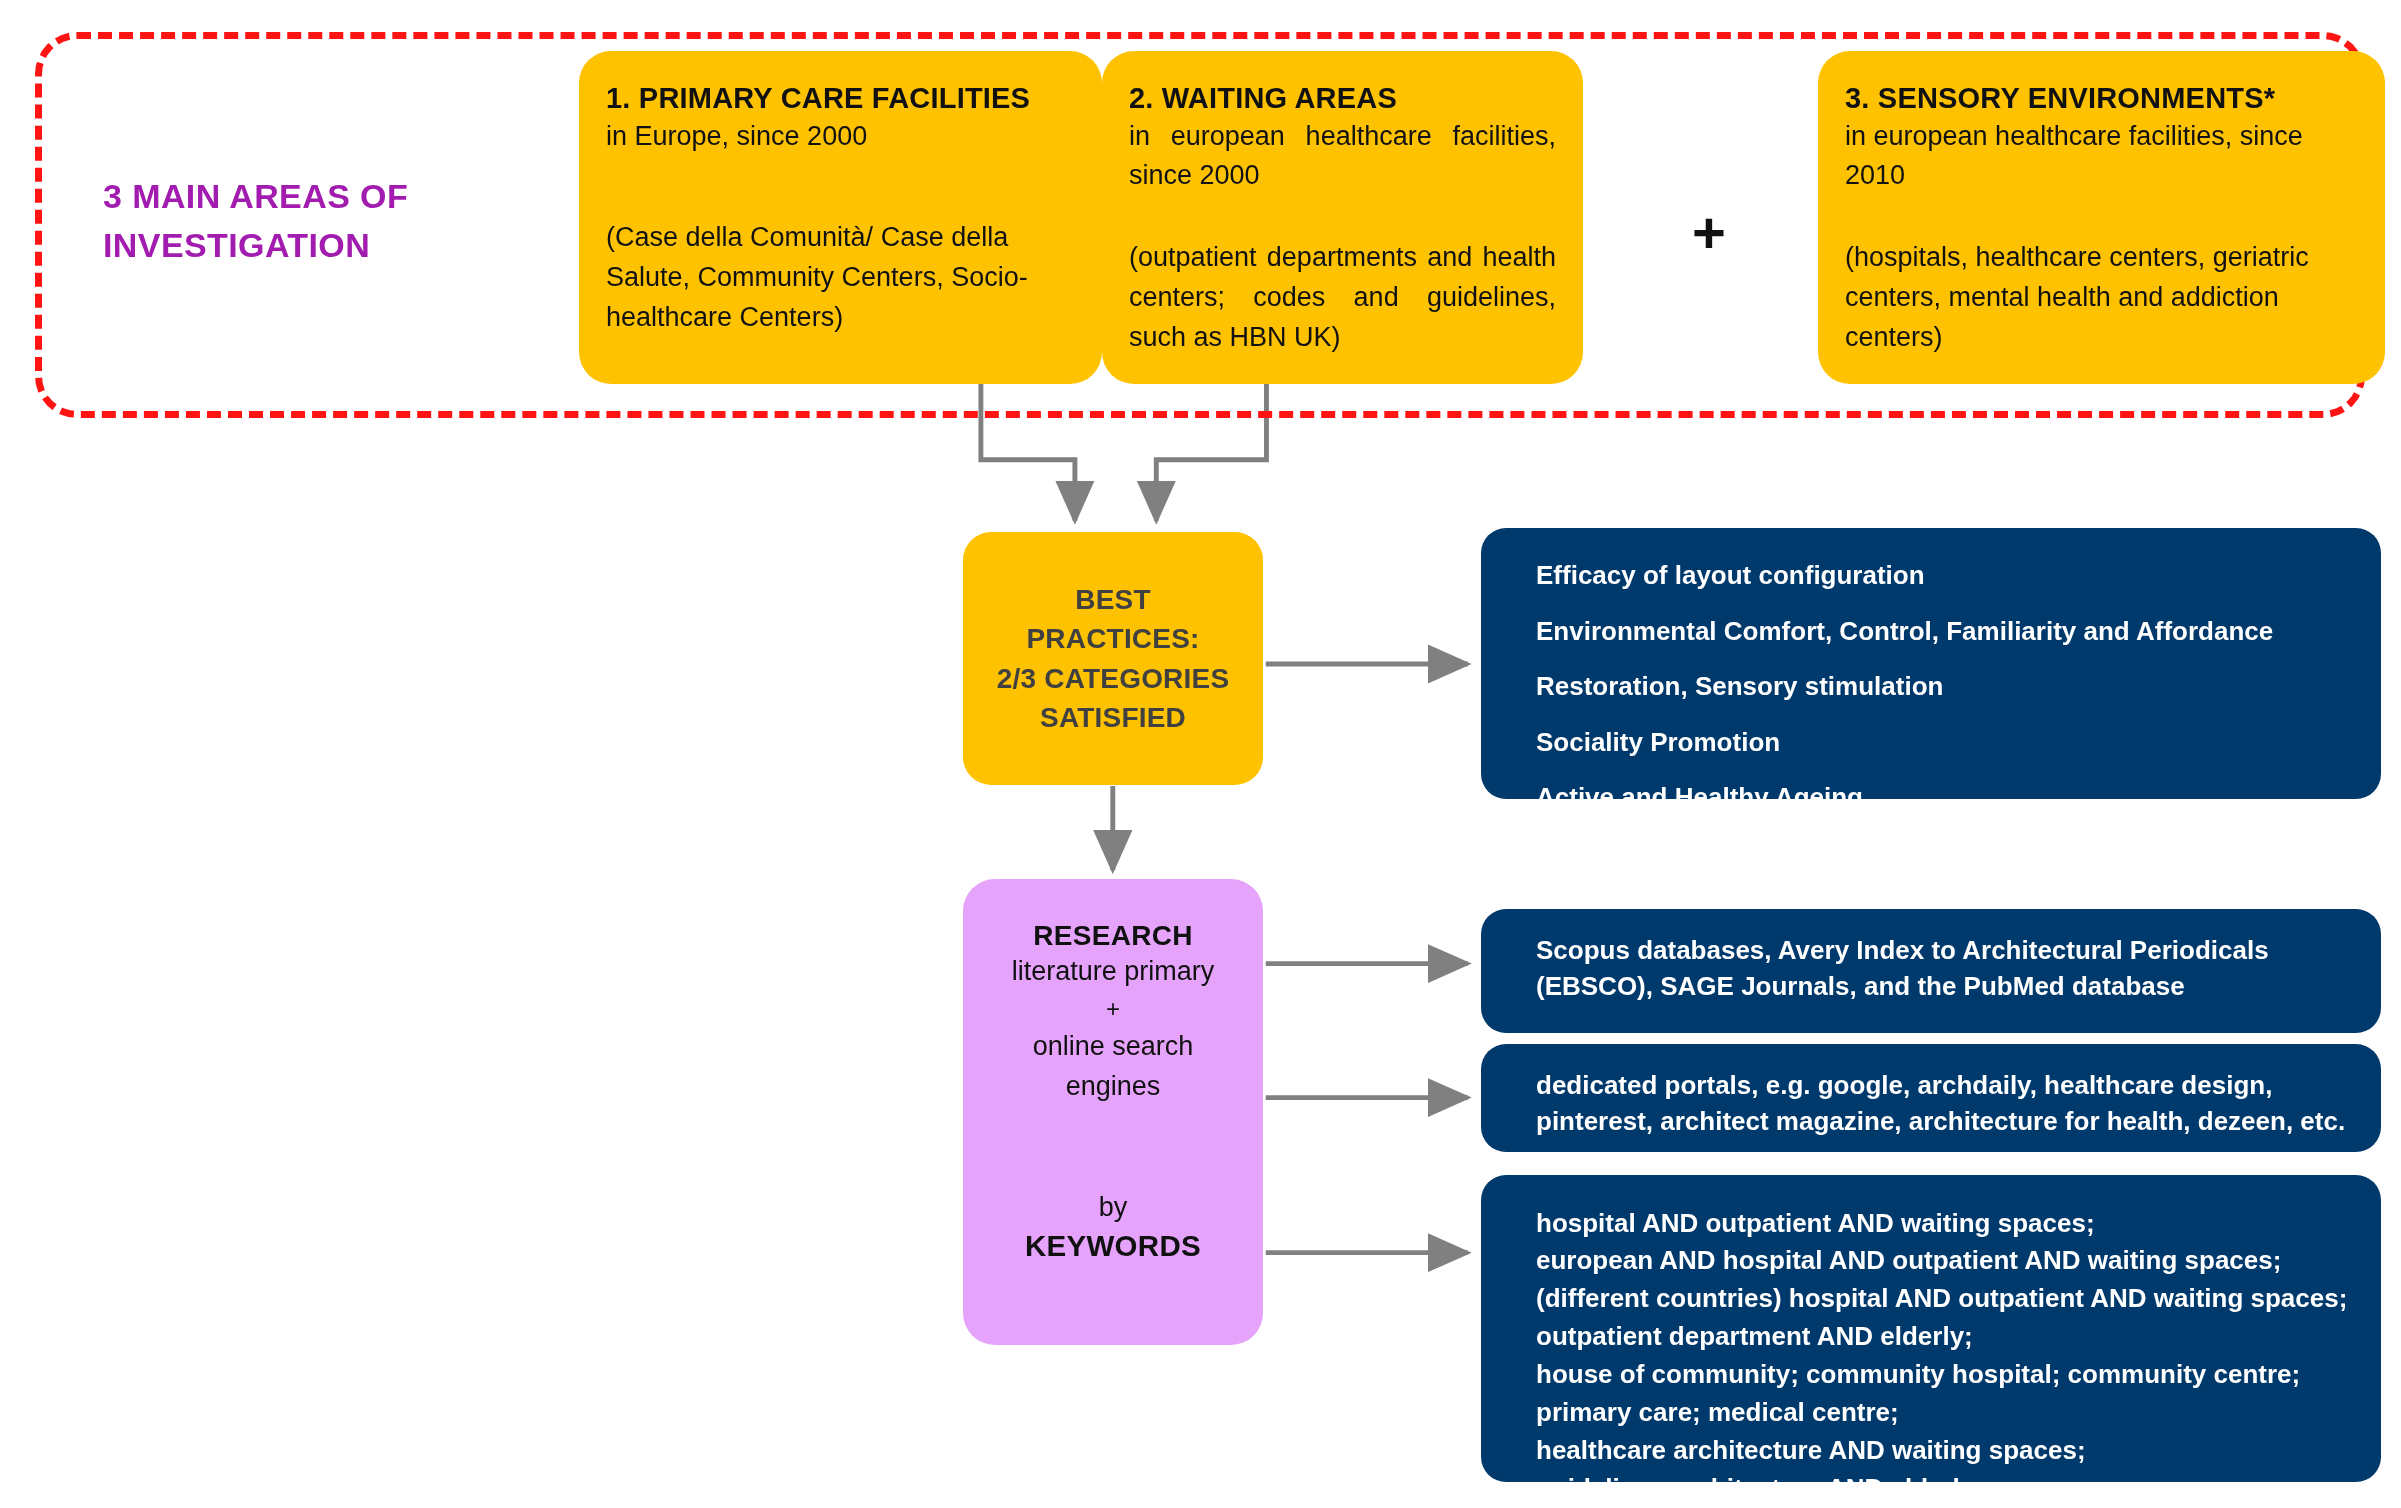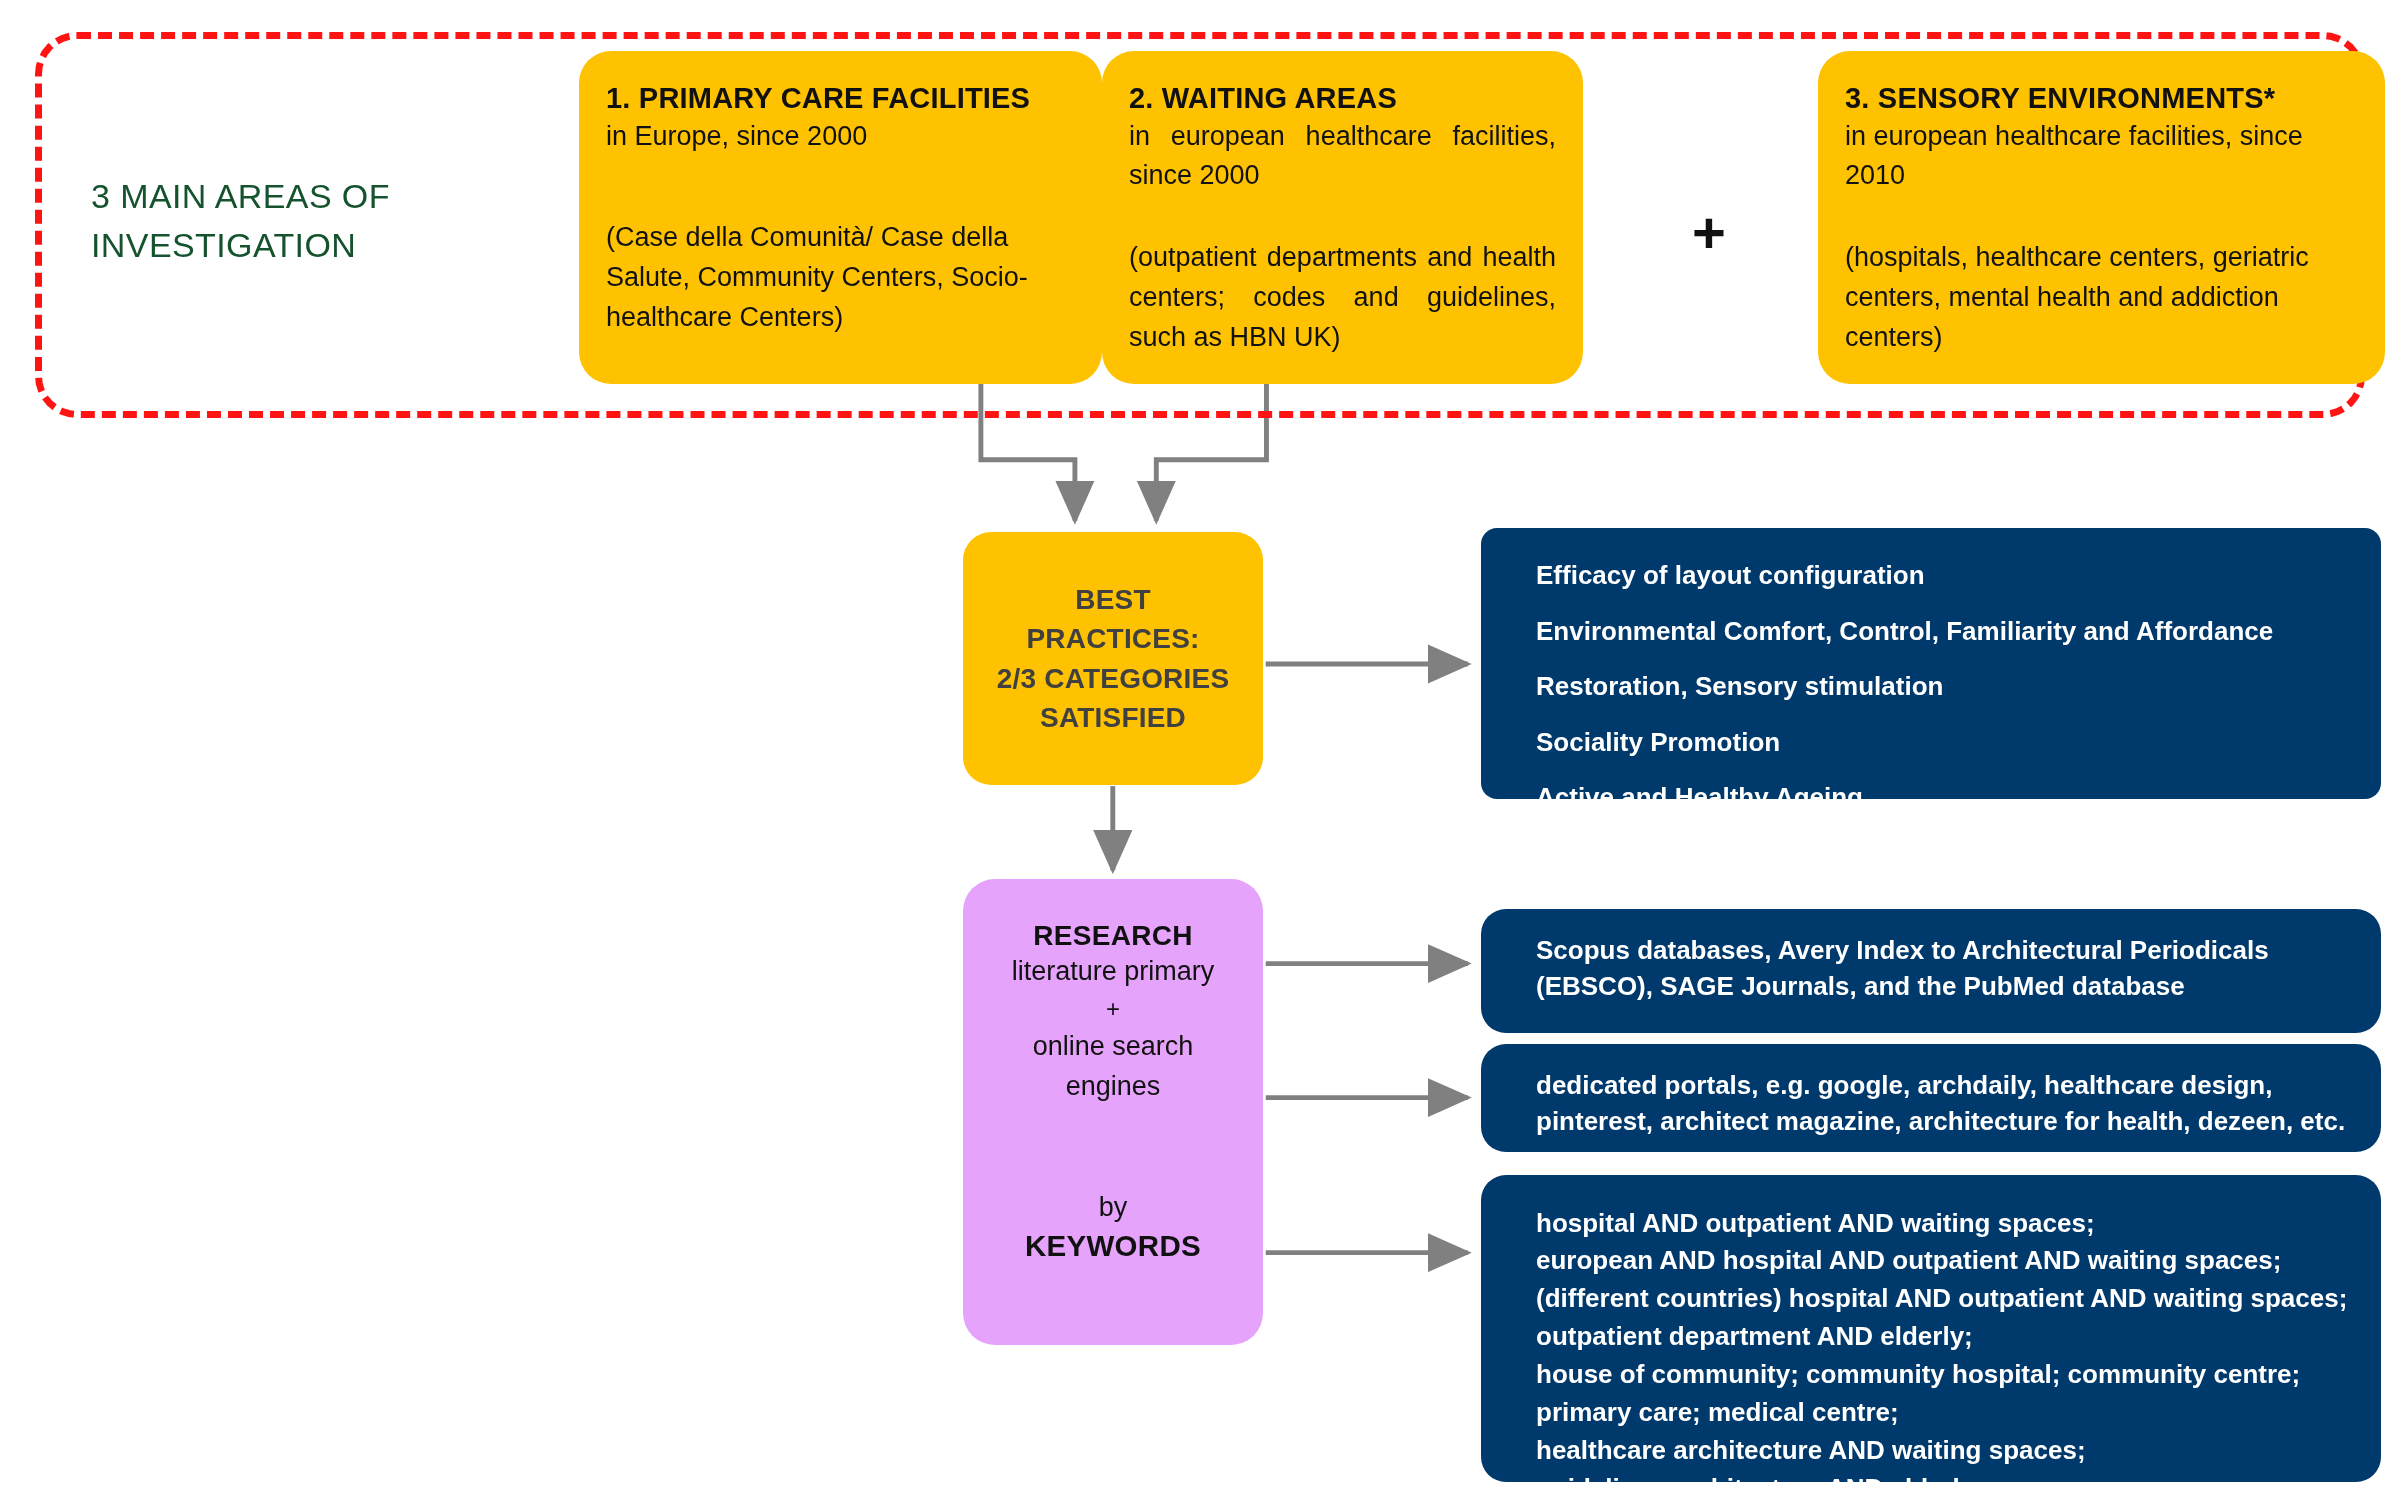--- a/index.html
+++ b/index.html
@@ -11,22 +11,22 @@
   .stage{position:absolute;left:0;top:0;width:2401px;height:1509px;}
 
   
   #dashed-frame{
     position:absolute;left:35px;top:32px;width:2330px;height:386px;
     border:7.7px dashed #FF1414;border-radius:42px;box-sizing:border-box;
     background:transparent;
   }
 
   #areas-title{
-    position:absolute;left:91px;top:172px;width:393px;
-    font-size:34px;font-weight:normal;color:#14532d;
+    position:absolute;left:103px;top:172px;width:393px;
+    font-size:34px;font-weight:bold;color:#a21caf;
     line-height:1.45;letter-spacing:0.4px;text-transform:uppercase;
   }
 
   
   .ycard{
     position:absolute;background:#FFC200;border-radius:32px;
     box-sizing:border-box;color:#111111;
   }
   .ycard .pad{padding:29.5px 27px 0 27px;}
   .ycard .hd{
@@ -72,21 +72,21 @@
   #card-research .r-kw-by{font-size:27px;line-height:1.4;margin-top:83px;}
   #card-research .r-kw{font-size:29.5px;font-weight:bold;letter-spacing:0.3px;line-height:1.3;}
 
   
   .navy{
     position:absolute;background:#00396B;border-radius:25px;
     box-sizing:border-box;color:#ffffff;
   }
   .navy ul{margin:0;padding:0;list-style:none;}
   .navy li{font-size:26px;font-weight:bold;line-height:1.0;}
-  #navy-categories{left:1481px;top:528px;width:900px;height:271px;padding:34px 0 15px 55px;border-radius:16px;}
+  #navy-categories{left:1481px;top:528px;width:900px;height:271px;padding:34px 0 15px 55px;}
   #navy-categories li{margin-bottom:29.5px;}
   #navy-databases{left:1481px;top:909px;width:900px;height:124px;padding:22.5px 0 0 55px;}
   #navy-portals{left:1481px;top:1044px;width:900px;height:108px;padding:22.5px 0 0 55px;}
   #navy-keywords{left:1481px;top:1175px;width:900px;height:307px;padding:29.5px 0 0 55px;}
   #navy-databases li,#navy-portals li{line-height:1.42;}
   #navy-keywords li{line-height:1.46;}
 
   
   #wires{position:absolute;left:0;top:0;width:2401px;height:1509px;pointer-events:none;}
 </style>

